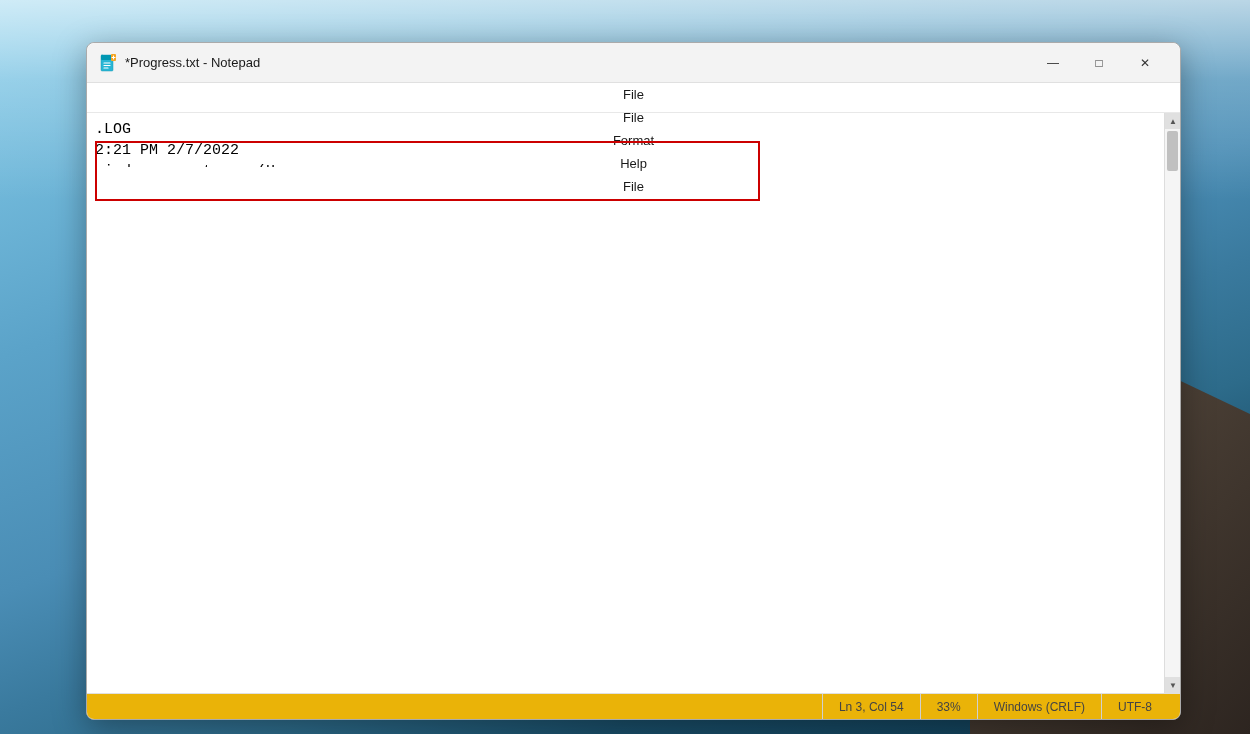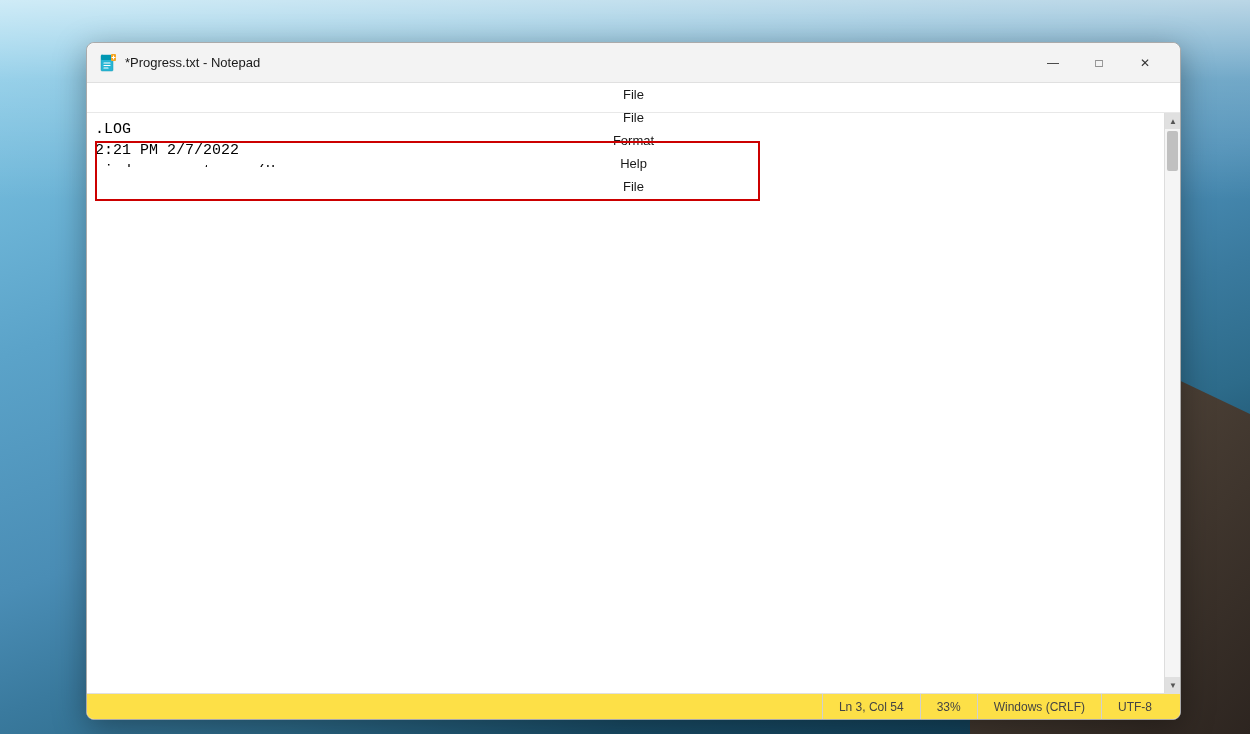--- a/index.html
+++ b/index.html
@@ -193,21 +193,21 @@
       width: 665px;
       height: 60px;
       border: 2px solid #cc0000;
       pointer-events: none;
       z-index: 5;
     }
 
     
     .status-bar {
       height: 26px;
-      background: #fde047;
+      background: #eab308;
       border-top: 1px solid #e0e0e0;
       display: flex;
       align-items: center;
       padding: 0 12px;
       font-size: 12px;
       color: #444;
       flex-shrink: 0;
       gap: 0;
     }
 

